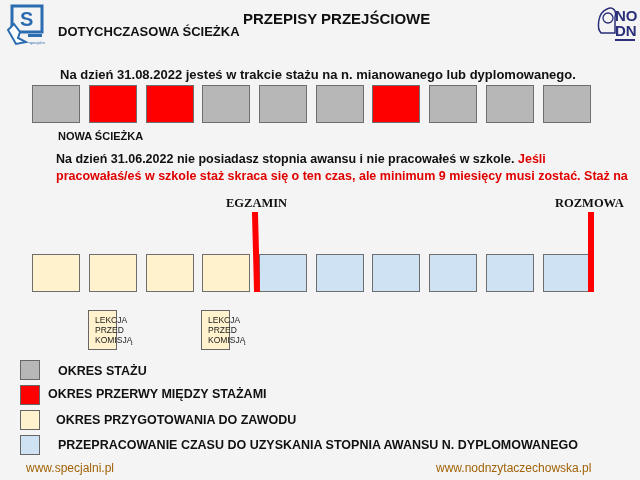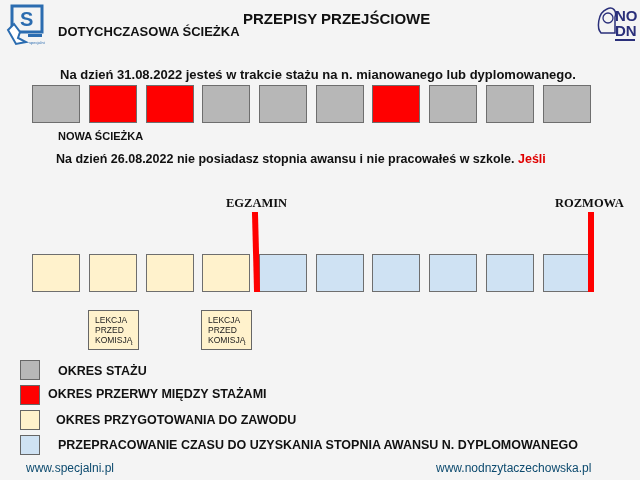--- a/index.html
+++ b/index.html
@@ -11,24 +11,24 @@
   .h-new{left:58px;top:130px;font-size:11px;font-weight:bold;}
   .para{left:56px;top:151px;width:580px;font-size:12.5px;font-weight:bold;line-height:16.5px;}
   .red{color:#e00000;}
   .box{position:absolute;width:48px;height:38px;border:1px solid #6e6e6e;box-sizing:border-box;}
   .grey{background:#b7b7b7;}
   .redb{background:#ff0000;}
   .beige{background:#fff2cc;}
   .blue{background:#cfe2f3;}
   .marker-label{font-size:12.5px;font-weight:bold;font-family:Liberation Serif, serif;}
   .marker{position:absolute;width:6px;background:#ff0000;}
-  .lekcja{position:absolute;width:51px;height:40px;border:1px solid #666;box-sizing:border-box;background:#fff2cc;font-size:8.5px;line-height:10px;padding:4px 0 0 6px;color:#222;}
+  .lekcja{position:absolute;width:29px;height:40px;border:1px solid #666;box-sizing:border-box;background:#fff2cc;font-size:8.5px;line-height:10px;padding:4px 0 0 6px;color:#222;}
   .leg-sq{position:absolute;left:20px;width:20px;height:20px;border:1px solid #666;box-sizing:border-box;}
   .leg-lbl{position:absolute;font-size:12.5px;font-weight:bold;}
-  .footer{font-size:12px;color:#0c4a6e;}
+  .footer{font-size:12px;color:#a16207;}
   .logo-l{left:6px;top:4px;width:40px;height:42px;}
   .logo-r{left:595px;top:3px;width:42px;height:44px;}
 </style>
 </head>
 <body>
 
 <div class="abs logo-l">
   <svg width="40" height="42" viewBox="0 0 40 42">
     <rect x="6" y="2" width="30" height="26" fill="none" stroke="#2b6cb0" stroke-width="3"></rect>
     <text x="14" y="22" font-family="Liberation Sans, sans-serif" font-size="20" font-weight="bold" fill="#2b6cb0">S</text>
@@ -59,22 +59,22 @@
   <div class="box grey" style="left:259px;top:85px;"></div>
   <div class="box grey" style="left:316px;top:85px;"></div>
   <div class="box redb" style="left:372px;top:85px;"></div>
   <div class="box grey" style="left:429px;top:85px;"></div>
   <div class="box grey" style="left:486px;top:85px;"></div>
   <div class="box grey" style="left:543px;top:85px;"></div>
 </div>
 
 <div class="abs h-new">NOWA ŚCIEŻKA</div>
 <div class="abs para">
-  <span>Na dzień 26.08.2022 nie posiadasz stopnia awansu i nie pracowałeś w szkole.</span><span class="red"> Jeśli</span><br>
-  <br>
+  <span>Na dzień 31.06.2022 nie posiadasz stopnia awansu i nie pracowałeś w szkole.</span><span class="red"> Jeśli</span><br>
+  <span class="red">pracowałaś/eś w szkole staż skraca się o ten czas, ale minimum 9 miesięcy musi zostać. Staż na</span><br>
 </div>
 
 <div class="abs marker-label" style="left:226px;top:196px;">EGZAMIN</div>
 <div class="abs marker-label" style="left:555px;top:196px;">ROZMOWA</div>
 
 <div>
   <div class="box beige" style="left:32px;top:254px;"></div>
   <div class="box beige" style="left:89px;top:254px;"></div>
   <div class="box beige" style="left:146px;top:254px;"></div>
   <div class="box beige" style="left:202px;top:254px;"></div>

